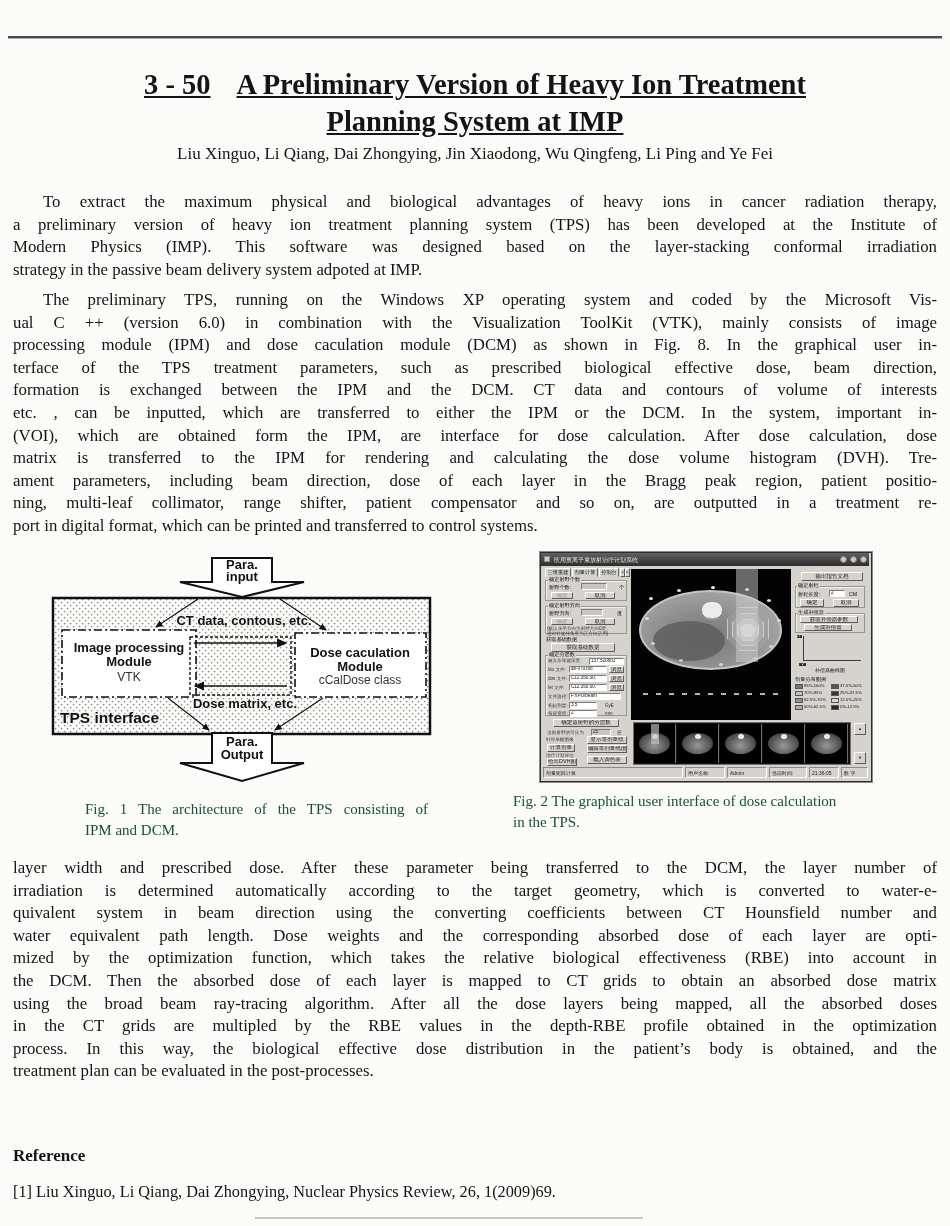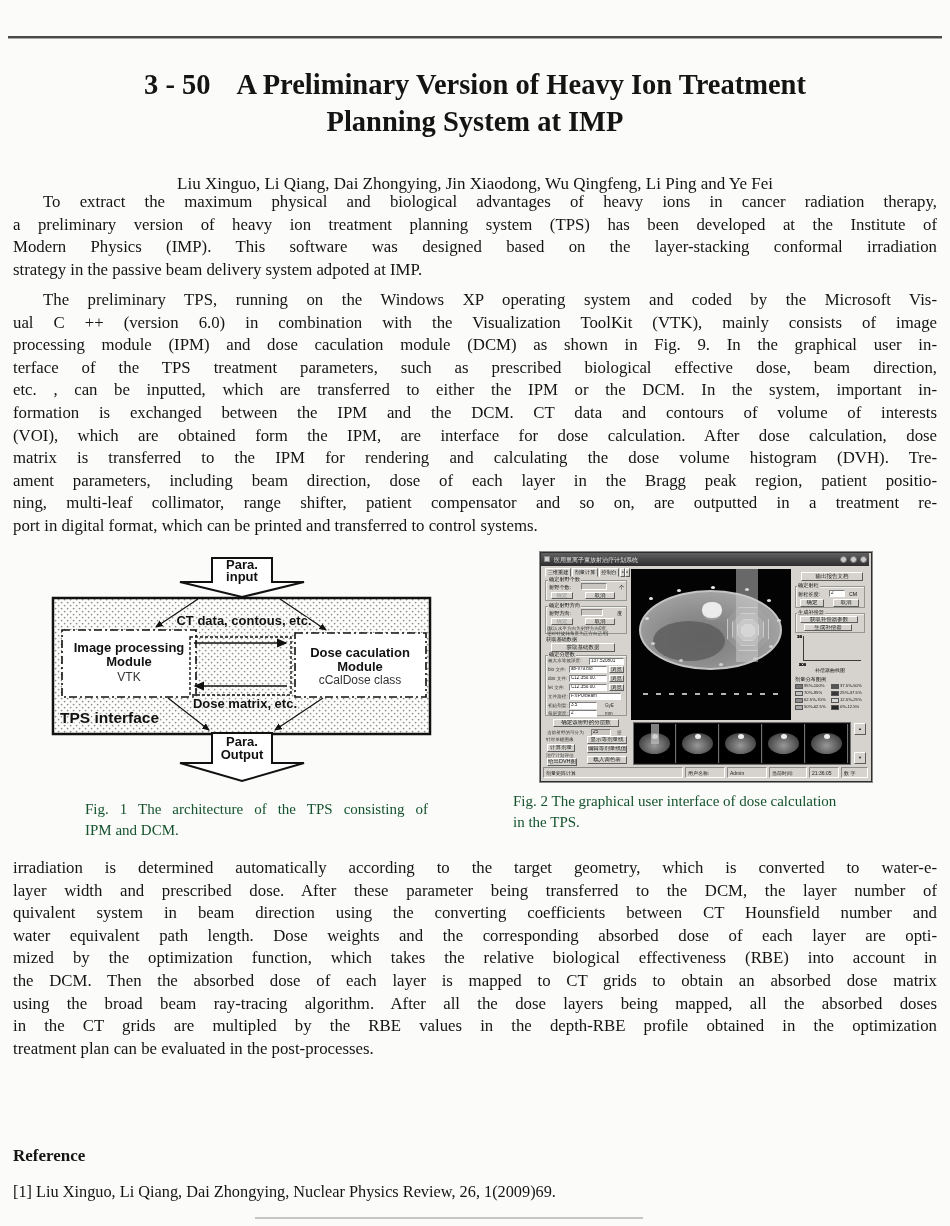--- a/index.html
+++ b/index.html
@@ -5,23 +5,23 @@
   html,body{margin:0;padding:0;background:#e8e8e6;}
   .page{position:relative;width:950px;height:1226px;margin:0 auto;background:#fbfbf9;
         font-family:"Liberation Serif",serif;color:#141414;overflow:hidden;}
   
   .runhead{position:absolute;top:9px;left:35px;right:22px;display:flex;justify-content:space-between;
            font-size:17px;}
   .runhead .mid{font-size:17.5px;letter-spacing:.5px;}
   .head-rule{position:absolute;top:36px;left:8px;right:8px;height:2px;background:#4a4a4a;border-bottom:1px solid #a9a9a9;}
   
   .title{position:absolute;top:66px;left:0;width:950px;text-align:center;font-weight:bold;
-         font-size:28.5px;line-height:37px;}
+         font-size:28.5px;line-height:37px;text-decoration:underline;}
   .title .num{margin-right:26px;}
-  .authors{position:absolute;top:174px;left:0;width:950px;text-align:center;font-size:17px;}
+  .authors{position:absolute;top:144px;left:0;width:950px;text-align:center;font-size:17px;}
   
   .para{position:absolute;left:13px;width:924px;font-size:16.8px;}
   .jline{height:22.6px;overflow:hidden;text-align:justify;text-align-last:justify;white-space:nowrap0;}
   .jline.first{text-indent:30px;}
   .jline.last{text-align-last:left;}
   #p1{top:192px;} #p2{top:290px;} #p3{top:858px;}
   sup{font-size:11px;vertical-align:6px;}
   
   .cap{position:absolute;font-size:15px;line-height:21px;color:#14532d;}
   #cap1{left:85px;top:799px;width:343px;}
@@ -110,24 +110,24 @@
 
   <div class="para" id="p1">
       <div class="jline first">To extract the maximum physical and biological advantages of heavy ions in cancer radiation therapy,</div>
       <div class="jline">a preliminary version of heavy ion treatment planning system (TPS) has been developed at the Institute of</div>
       <div class="jline">Modern Physics (IMP). This software was designed based on the layer-stacking conformal irradiation</div>
       <div class="jline last">strategy in the passive beam delivery system adpoted at IMP.</div>
     </div>
   <div class="para" id="p2">
       <div class="jline first">The preliminary TPS, running on the Windows XP operating system and coded by the Microsoft Vis-</div>
       <div class="jline">ual C ++ (version 6.0) in combination with the Visualization ToolKit (VTK), mainly consists of image</div>
-      <div class="jline">processing module (IPM) and dose caculation module (DCM) as shown in Fig. 9. In the graphical user in-</div>
+      <div class="jline">processing module (IPM) and dose caculation module (DCM) as shown in Fig. 8. In the graphical user in-</div>
       <div class="jline">terface of the TPS treatment parameters, such as prescribed biological effective dose, beam direction,</div>
+      <div class="jline">formation is exchanged between the IPM and the DCM. CT data and contours of volume of interests</div>
       <div class="jline">etc. , can be inputted, which are transferred to either the IPM or the DCM. In the system, important in-</div>
-      <div class="jline">formation is exchanged between the IPM and the DCM. CT data and contours of volume of interests</div>
       <div class="jline">(VOI), which are obtained form the IPM, are interface for dose calculation. After dose calculation, dose</div>
       <div class="jline">matrix is transferred to the IPM for rendering and calculating the dose volume histogram (DVH). Tre-</div>
       <div class="jline">ament parameters, including beam direction, dose of each layer in the Bragg peak region, patient positio-</div>
       <div class="jline">ning, multi-leaf collimator, range shifter, patient compensator and so on, are outputted in a treatment re-</div>
       <div class="jline last">port in digital format, which can be printed and transferred to control systems.</div>
     </div>
 
   <svg style="position:absolute;left:48px;top:553px;" width="388" height="232" viewBox="0 0 388 232">
     <defs>
       <pattern id="dots" width="6" height="6" patternUnits="userSpaceOnUse">
@@ -368,28 +368,29 @@
     <div class="jline" style="height:21px;">Fig. 1 The architecture of the TPS consisting of</div>
     <div>IPM and DCM.</div>
   </div>
   <div class="cap" id="cap2">
     <div>Fig. 2  The graphical user interface of dose calculation</div>
     <div>in the TPS.</div>
   </div>
 
   <div class="para" id="p3">
     <div>
+        <div class="jline">layer width and prescribed dose. After these parameter being transferred to the DCM, the layer number of</div>
         <div class="jline">irradiation is determined automatically according to the target geometry, which is converted to water-e-</div>
-        <div class="jline">layer width and prescribed dose. After these parameter being transferred to the DCM, the layer number of</div>
         <div class="jline">quivalent system in beam direction using the converting coefficients between CT Hounsfield number and</div>
         <div class="jline">water equivalent path length. Dose weights and the corresponding absorbed dose of each layer are opti-</div>
         <div class="jline">mized by the optimization function, which takes the relative biological effectiveness (RBE) into account in</div>
         <div class="jline">the DCM. Then the absorbed dose of each layer is mapped to CT grids to obtain an absorbed dose matrix</div>
         <div class="jline">using the broad beam ray-tracing algorithm. After all the dose layers being mapped, all the absorbed doses</div>
         <div class="jline">in the CT grids are multipled by the RBE values in the depth-RBE profile obtained in the optimization</div>
+        <div class="jline">process. In this way, the biological effective dose distribution in the patient’s body is obtained, and the</div>
         <div class="jline last">treatment plan can be evaluated in the post-processes.</div>
       </div>
   </div>
 
   <div class="refhead">Reference</div>
   <div class="refentry">[1] Liu Xinguo, Li Qiang, Dai Zhongying, Nuclear Physics Review, 26, 1(2009)69.</div>
   <div class="bottomline"></div>
 
 </div>
 

